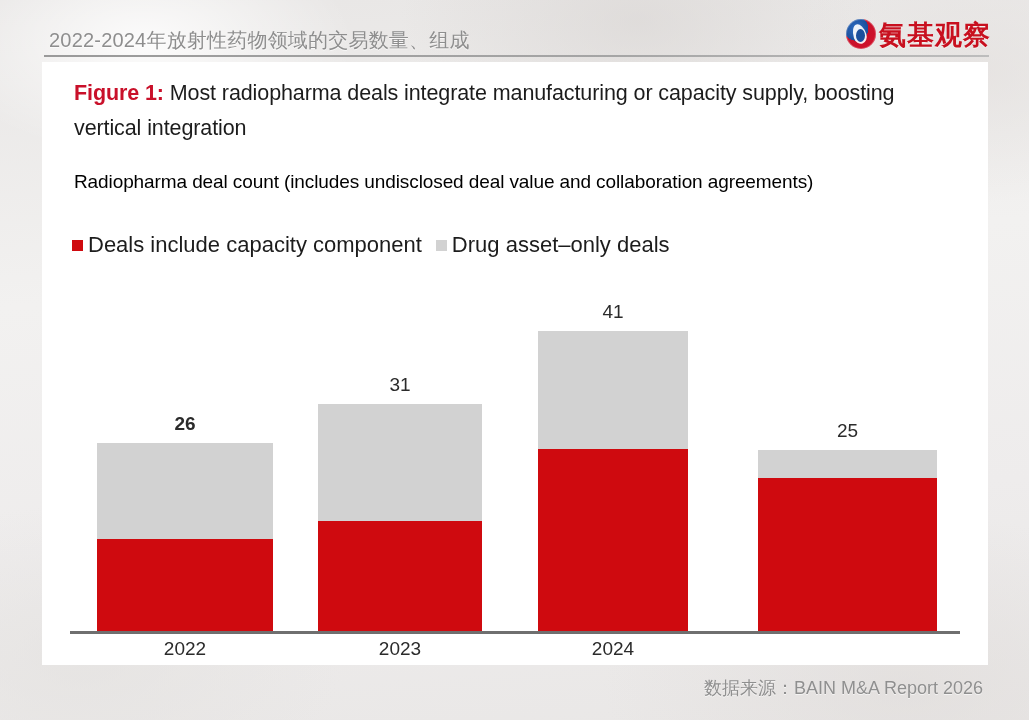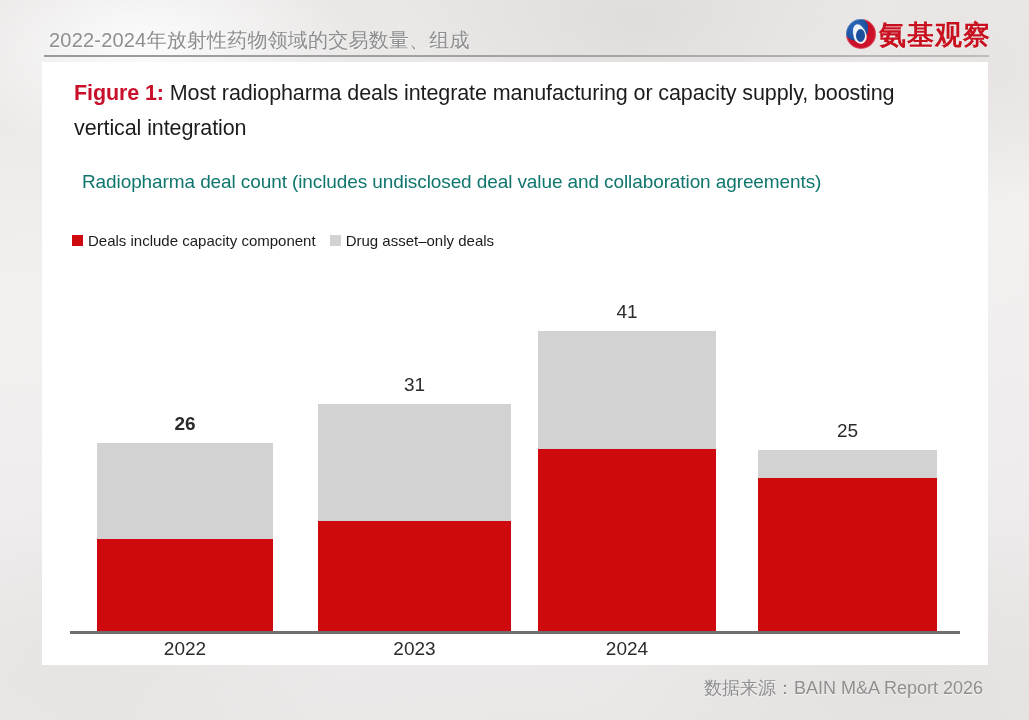--- a/index.html
+++ b/index.html
@@ -62,27 +62,27 @@
   #card {
     position:absolute; left:42px; top:62px; width:946px; height:603px;
     background:#ffffff;
   }
   #fig-title {
     position:absolute; left:32px; top:14px; width:880px;
     font-size:21.5px; line-height:35px; color:#1c1c1c; letter-spacing:-0.1px;
   }
   #fig-label { color:#c9102a; font-weight:bold; }
   #fig-subtitle {
-    position:absolute; left:40px; top:104px; width:830px;
-    font-size:19px; line-height:32px; color:#0f766e; letter-spacing:-0.1px;
+    position:absolute; left:32px; top:104px; width:830px;
+    font-size:19px; line-height:32px; color:#000000; letter-spacing:-0.1px;
   }
   
   #legend {
     position:absolute; left:30px; top:170px;
-    display:flex; align-items:center; font-size:15px; color:#1c1c1c;
+    display:flex; align-items:center; font-size:22px; color:#1c1c1c;
   }
   .legend-item { display:flex; align-items:center; }
   .legend-swatch { width:11px; height:11px; display:inline-block; margin-right:5px; }
   .legend-gap { display:inline-block; width:14px; }
   
   #chart { position:absolute; left:0; top:0; width:946px; height:603px; }
   #axis-line {
     position:absolute; left:28px; top:569px; width:890px; height:3px;
     background:#6f6f6f;
   }
@@ -147,30 +147,30 @@
 
     <div class="bar-group" id="bar-0" style="left: 55px; width: 176px; height: 188px;">
       <div class="bar-total-label" style="top: -30px; font-weight: bold;">26</div>
       <div class="bar-stack" style="height: 188px;">
         <div class="seg seg-gray" style="height: 96px;"></div>
         <div class="seg seg-red" style="height: 92px;"></div>
       </div>
       <div class="bar-cat-label">2022</div>
     </div>
 
-    <div class="bar-group" id="bar-1" style="left: 276px; width: 193px; height: 227px;">
+    <div class="bar-group" id="bar-1" style="left: 276px; width: 164px; height: 227px;">
       <div class="bar-total-label" style="top: -30px;">31</div>
       <div class="bar-stack" style="height: 227px;">
         <div class="seg seg-gray" style="height: 117px;"></div>
         <div class="seg seg-red" style="height: 110px;"></div>
       </div>
       <div class="bar-cat-label">2023</div>
     </div>
 
-    <div class="bar-group" id="bar-2" style="left: 496px; width: 178px; height: 300px;">
+    <div class="bar-group" id="bar-2" style="left: 496px; width: 150px; height: 300px;">
       <div class="bar-total-label" style="top: -30px;">41</div>
       <div class="bar-stack" style="height: 300px;">
         <div class="seg seg-gray" style="height: 118px;"></div>
         <div class="seg seg-red" style="height: 182px;"></div>
       </div>
       <div class="bar-cat-label">2024</div>
     </div>
 
     <div class="bar-group" id="bar-3" style="left: 716px; width: 179px; height: 181px;">
       <div class="bar-total-label" style="top: -30px;">25</div>

